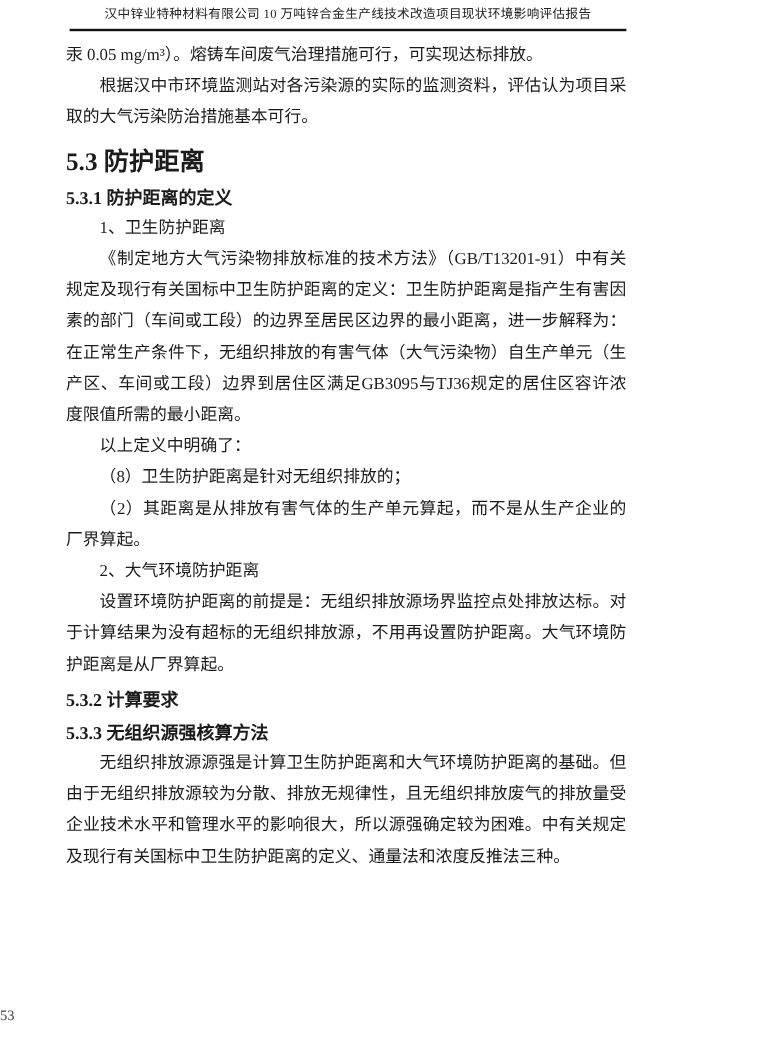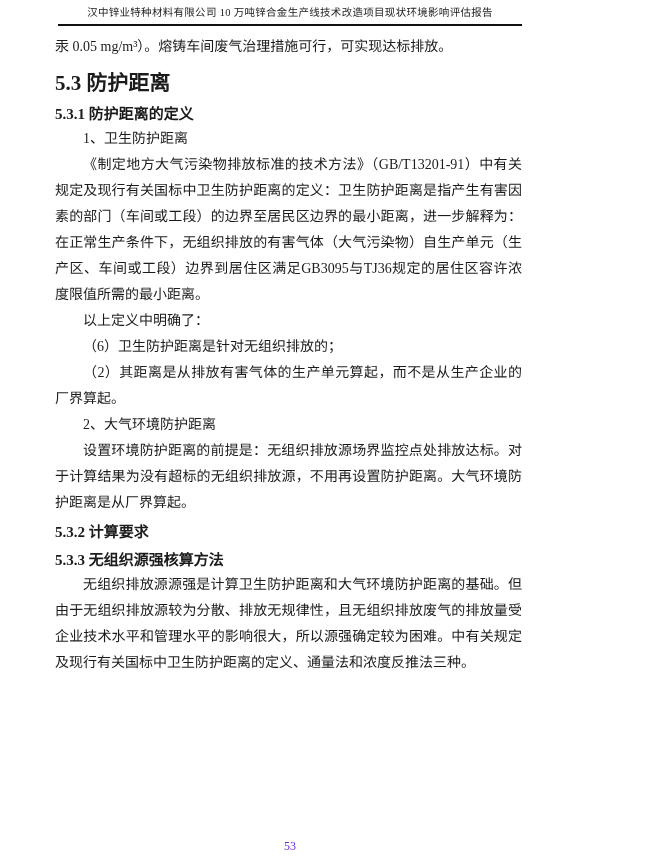--- a/index.html
+++ b/index.html
@@ -56,48 +56,49 @@
     line-height: 24px;
     font-weight: bold;
     margin: 4px 0 0 0;
     text-align: left;
   }
   .page-footer {
     position: absolute;
     left: 0;
     bottom: 10px;
     width: 100%;
-    text-align: center;
+    text-align: left;
     font-size: 12px;
-    color: #6d28d9;
+    color: #404040;
   }
 </style>
 </head>
 <body>
 
 <div class="page">
 
   <div class="page-header">汉中锌业特种材料有限公司 10 万吨锌合金生产线技术改造项目现状环境影响评估报告</div>
 
   <div class="doc-main">
 
     <p>汞 0.05 mg/m³）。熔铸车间废气治理措施可行，可实现达标排放。</p>
 
+    <p class="indent">根据汉中市环境监测站对各污染源的实际的监测资料，评估认为项目采取的大气污染防治措施基本可行。</p>
 
     <h1 class="sec-heading">5.3 防护距离</h1>
 
     <h2 class="sub-heading">5.3.1 防护距离的定义</h2>
 
     <p class="indent">1、卫生防护距离</p>
 
     <p class="indent">《制定地方大气污染物排放标准的技术方法》（GB/T13201-91）中有关规定及现行有关国标中卫生防护距离的定义：卫生防护距离是指产生有害因素的部门（车间或工段）的边界至居民区边界的最小距离，进一步解释为：在正常生产条件下，无组织排放的有害气体（大气污染物）自生产单元（生产区、车间或工段）边界到居住区满足GB3095与TJ36规定的居住区容许浓度限值所需的最小距离。</p>
 
     <p class="indent">以上定义中明确了：</p>
 
-    <p class="indent">（6）卫生防护距离是针对无组织排放的；</p>
+    <p class="indent">（8）卫生防护距离是针对无组织排放的；</p>
 
     <p class="indent">（2）其距离是从排放有害气体的生产单元算起，而不是从生产企业的厂界算起。</p>
 
     <p class="indent">2、大气环境防护距离</p>
 
 
     <p class="indent">设置环境防护距离的前提是：无组织排放源场界监控点处排放达标。对于计算结果为没有超标的无组织排放源，不用再设置防护距离。大气环境防护距离是从厂界算起。</p>
 
     <h2 class="sub-heading">5.3.2 计算要求</h2>
 

